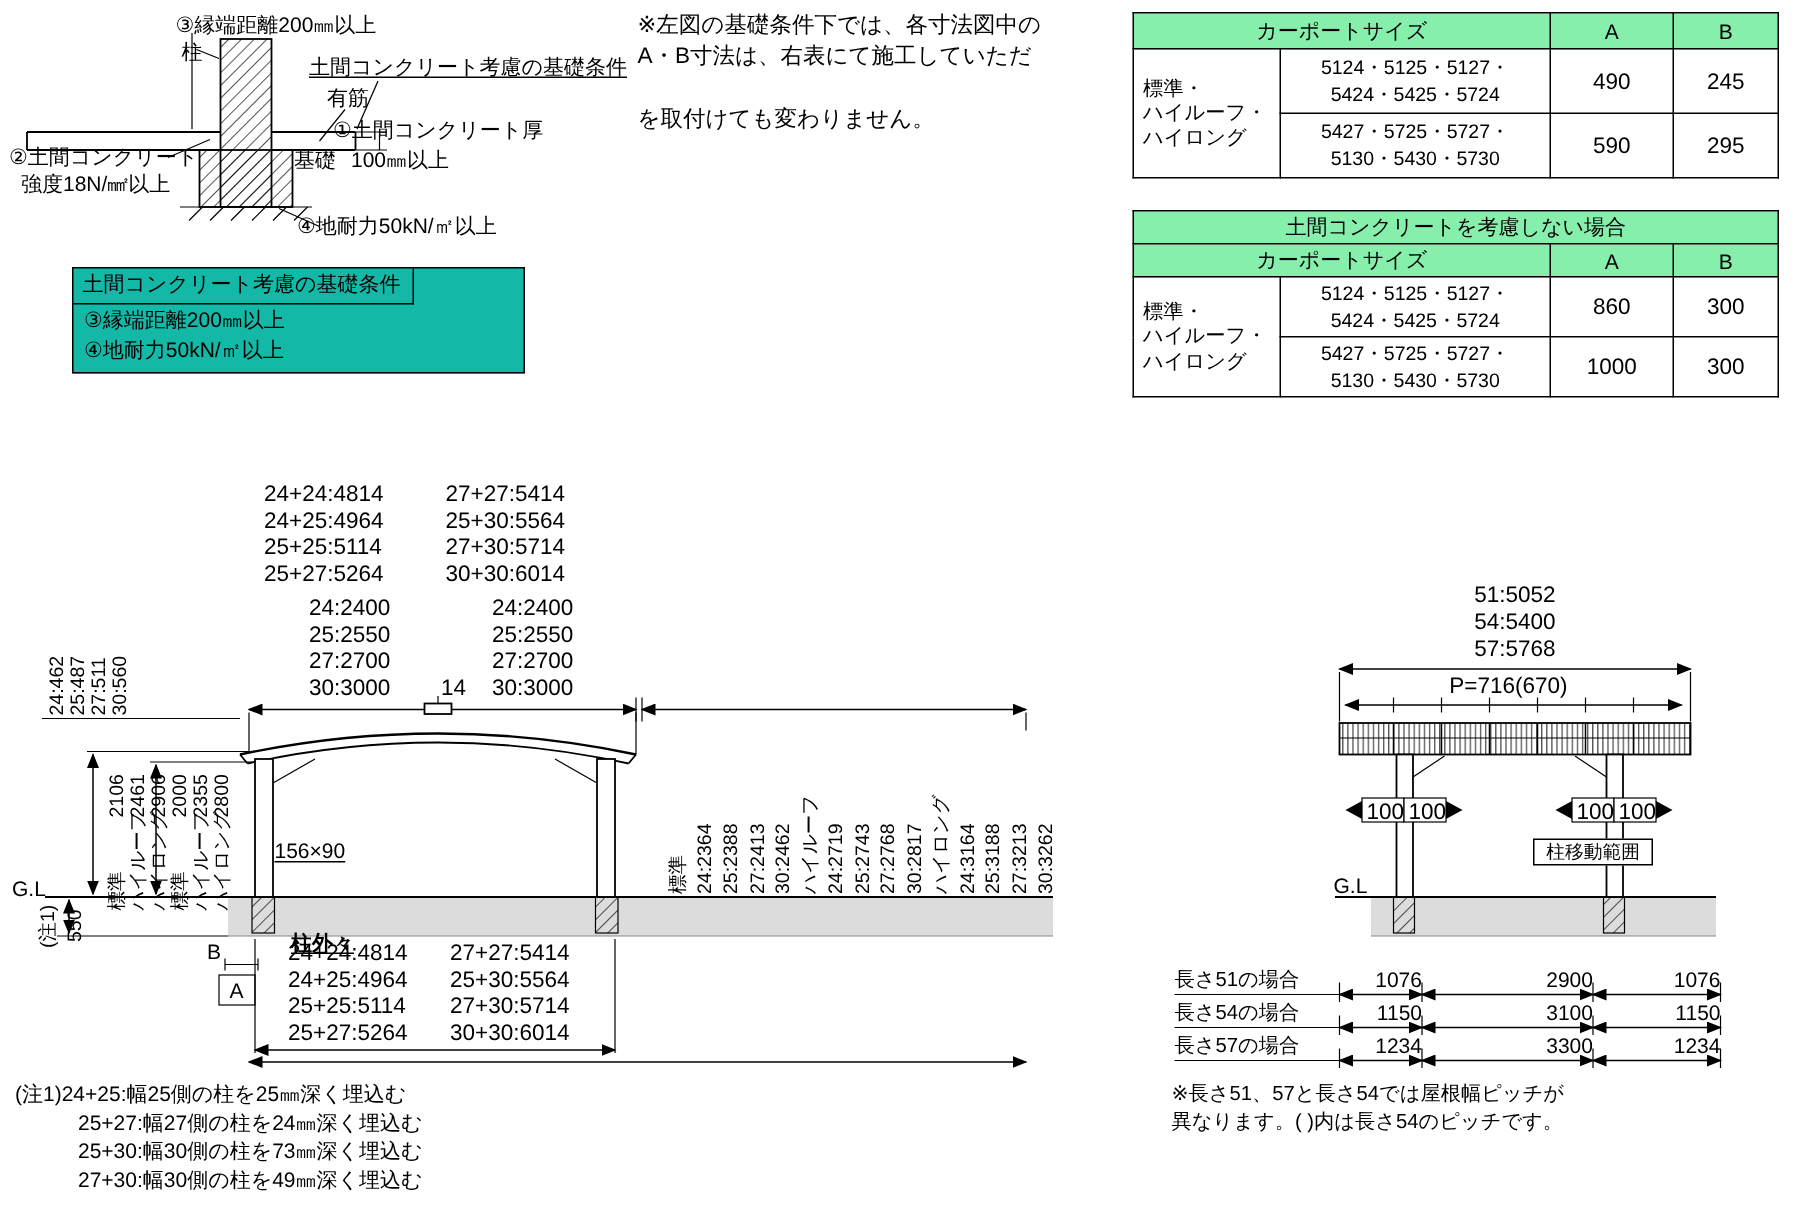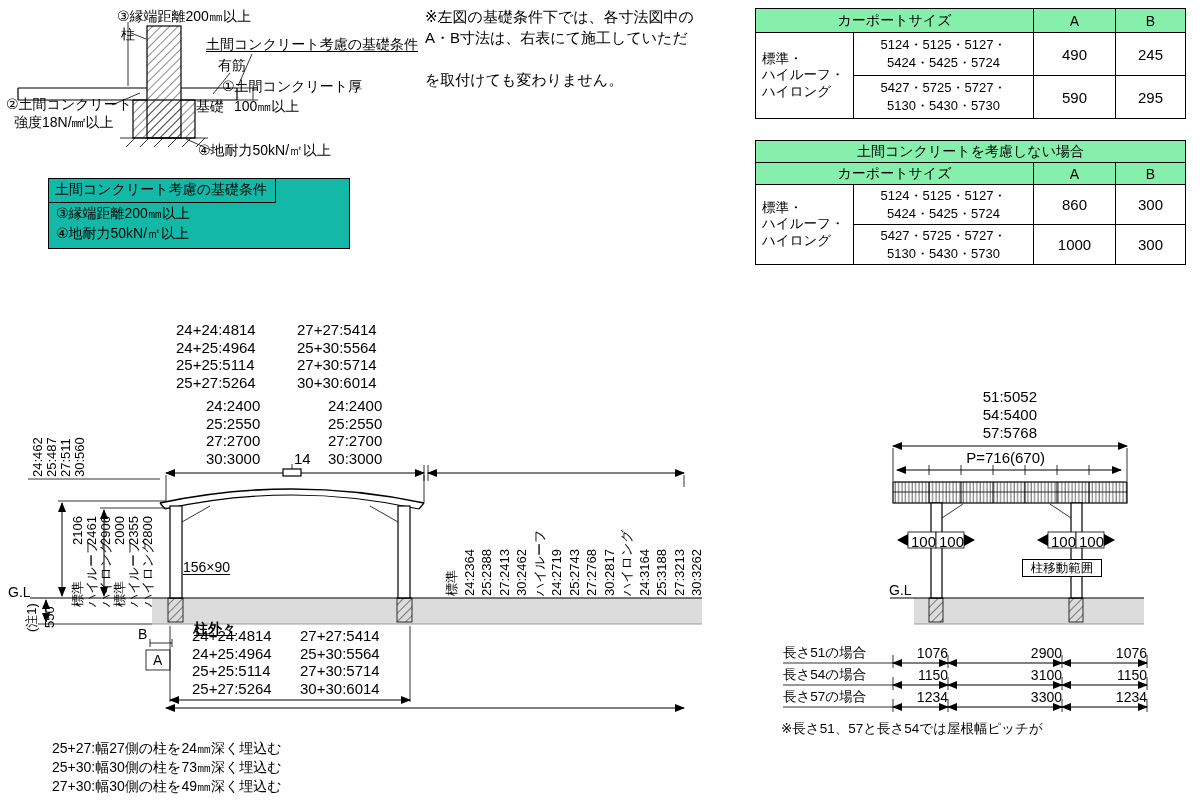--- a/index.html
+++ b/index.html
@@ -322,18 +322,20 @@
   <div class="t t13" style="left:783px;top:667px">長さ54の場合</div>
   <div class="t ctr" style="left:893px;top:667px;width:55px">1150</div>
   <div class="t ctr" style="left:948px;top:667px;width:114px">3100</div>
   <div class="t ctr" style="left:1062px;top:667px;width:85px">1150</div>
   <div class="t t13" style="left:783px;top:689px">長さ57の場合</div>
   <div class="t ctr" style="left:893px;top:689px;width:55px">1234</div>
   <div class="t ctr" style="left:948px;top:689px;width:114px">3300</div>
   <div class="t ctr" style="left:1062px;top:689px;width:85px">1234</div>
 
   <div class="t t13" style="left:781px;top:721px">※長さ51、57と長さ54では屋根幅ピッチが</div>
-
+  <div class="t t13" style="left:781px;top:740px">異なります。( )内は長さ54のピッチです。</div>
+
+  <div class="t" style="left:10px;top:721px">(注1)24+25:幅25側の柱を25㎜深く埋込む</div>
   <div class="t" style="left:52px;top:740px">25+27:幅27側の柱を24㎜深く埋込む</div>
   <div class="t" style="left:52px;top:759px">25+30:幅30側の柱を73㎜深く埋込む</div>
   <div class="t" style="left:52px;top:778px">27+30:幅30側の柱を49㎜深く埋込む</div>
 
 </div>
 
 </body></html>

